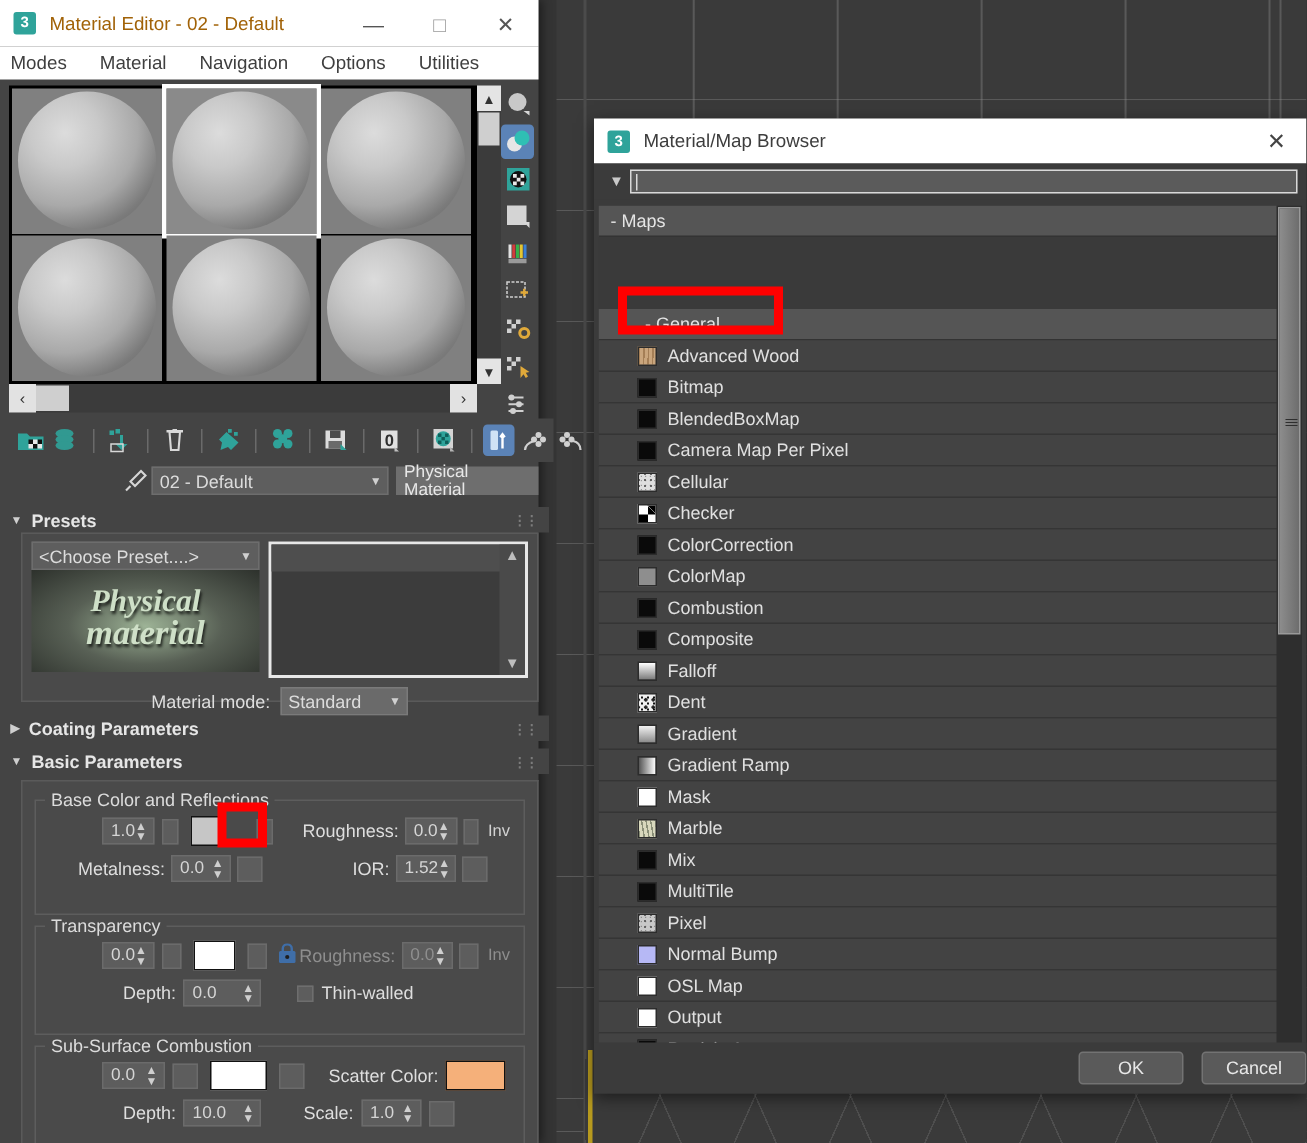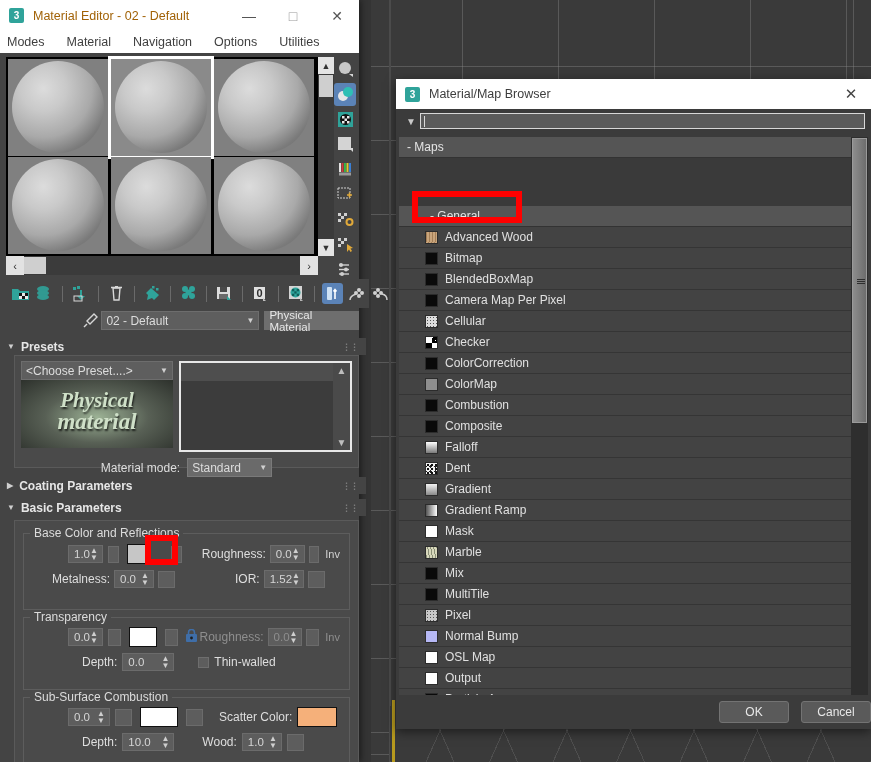--- a/index.html
+++ b/index.html
@@ -560,21 +560,21 @@
         <div class="sq" style="margin-left:8px"></div>
         <span class="lbl" style="margin-left:16px">Scatter Color:</span>
         <div class="swatch" style="width:40px;margin-left:5px;background:#f5b07a"></div>
       </div>
       <div class="row" style="margin-bottom:0">
         <span class="lbl" style="margin-left:52px">Depth:</span>
         <div class="spin" style="width:52px;margin-left:5px">
           <span>10.0</span>
             <span class="ud">▲<br>▼</span>
         </div>
-        <span class="lbl" style="margin-left:28px">Wood:</span>
+        <span class="lbl" style="margin-left:28px">Scale:</span>
         <div class="spin" style="width:40px;margin-left:5px">
           <span>1.0</span>
             <span class="ud">▲<br>▼</span>
         </div>
         <div class="sq" style="margin-left:5px"></div>
       </div>
     </div>
 
   </div>
 

